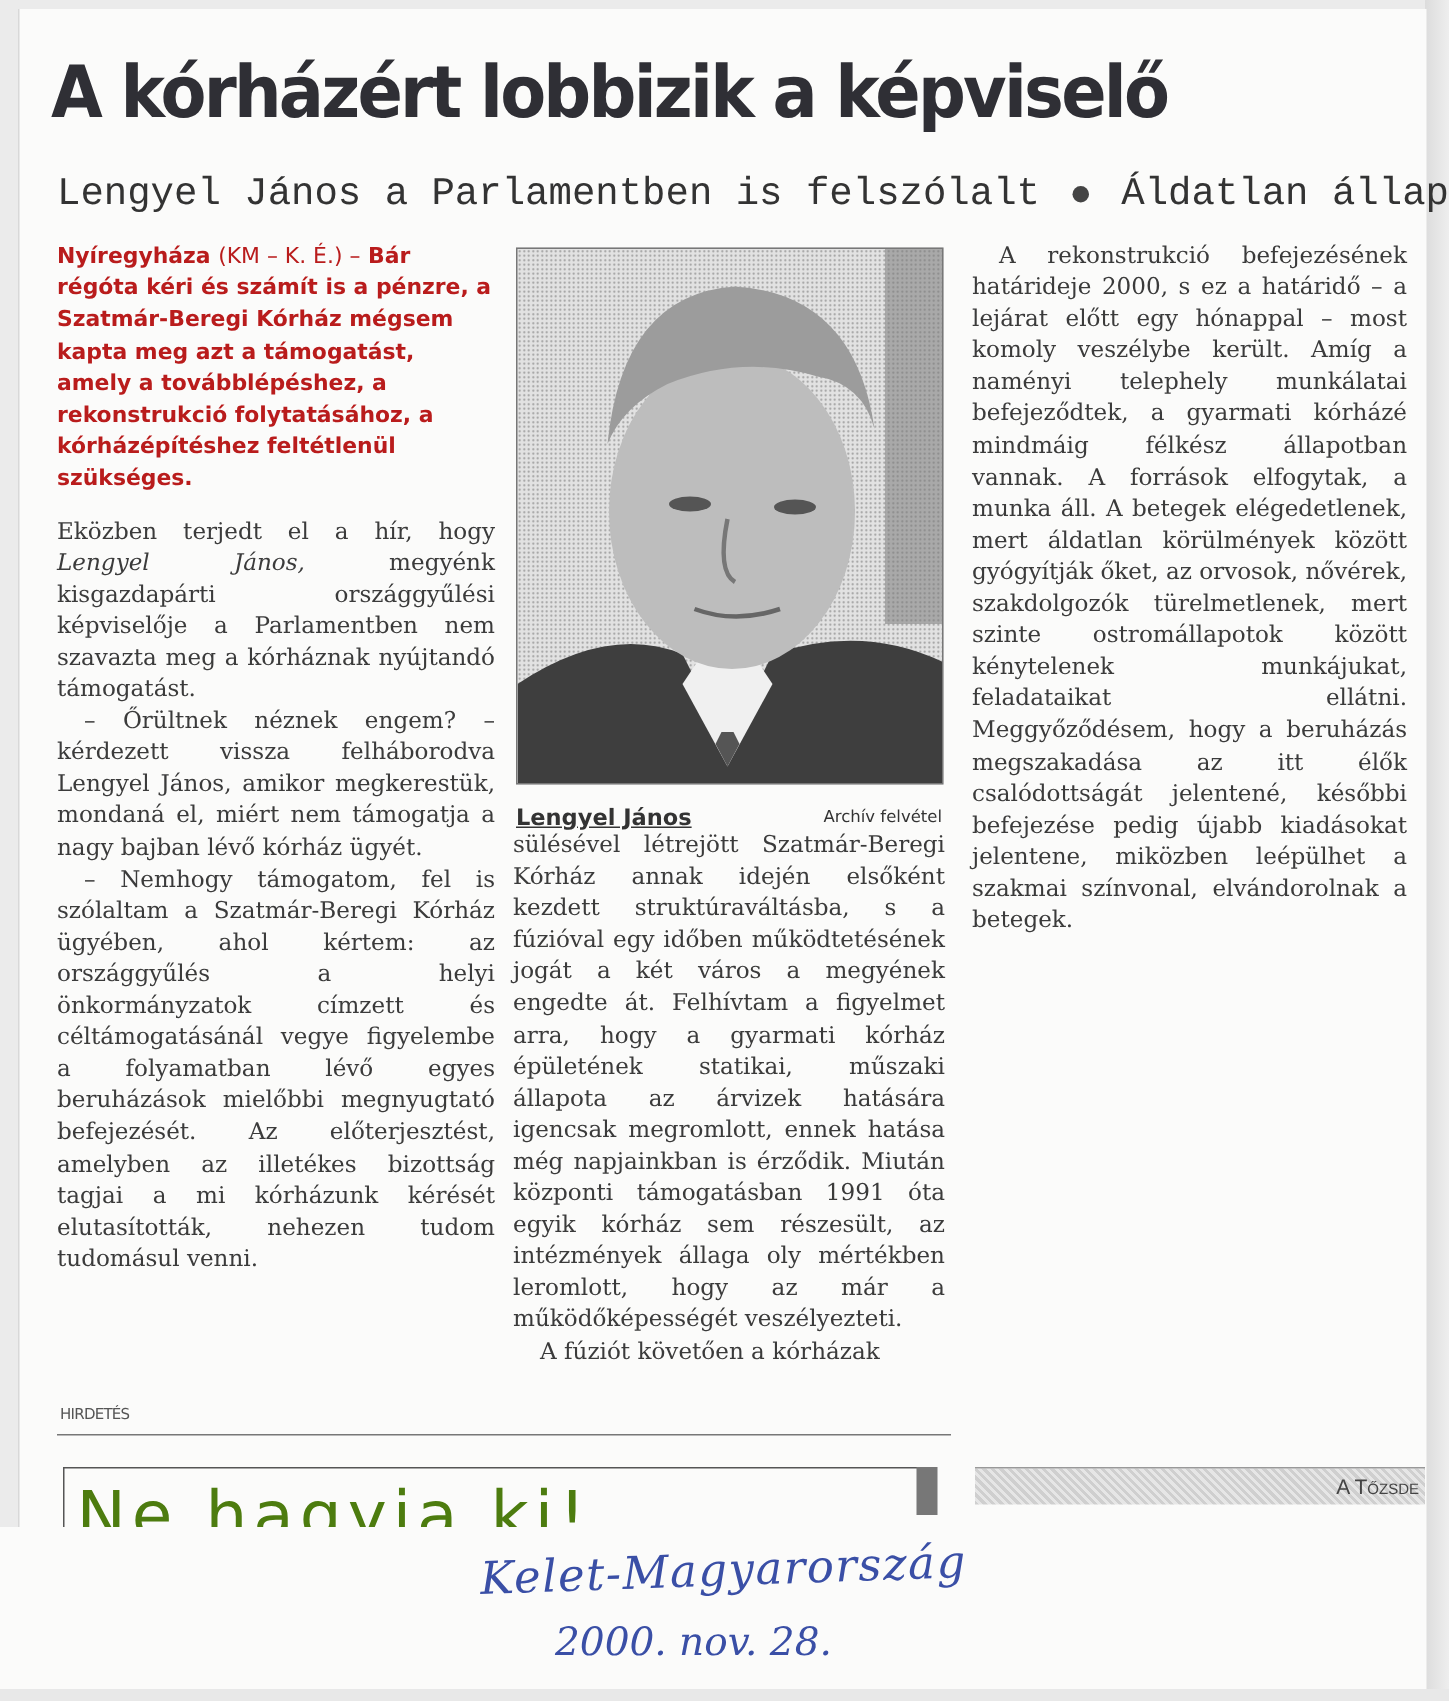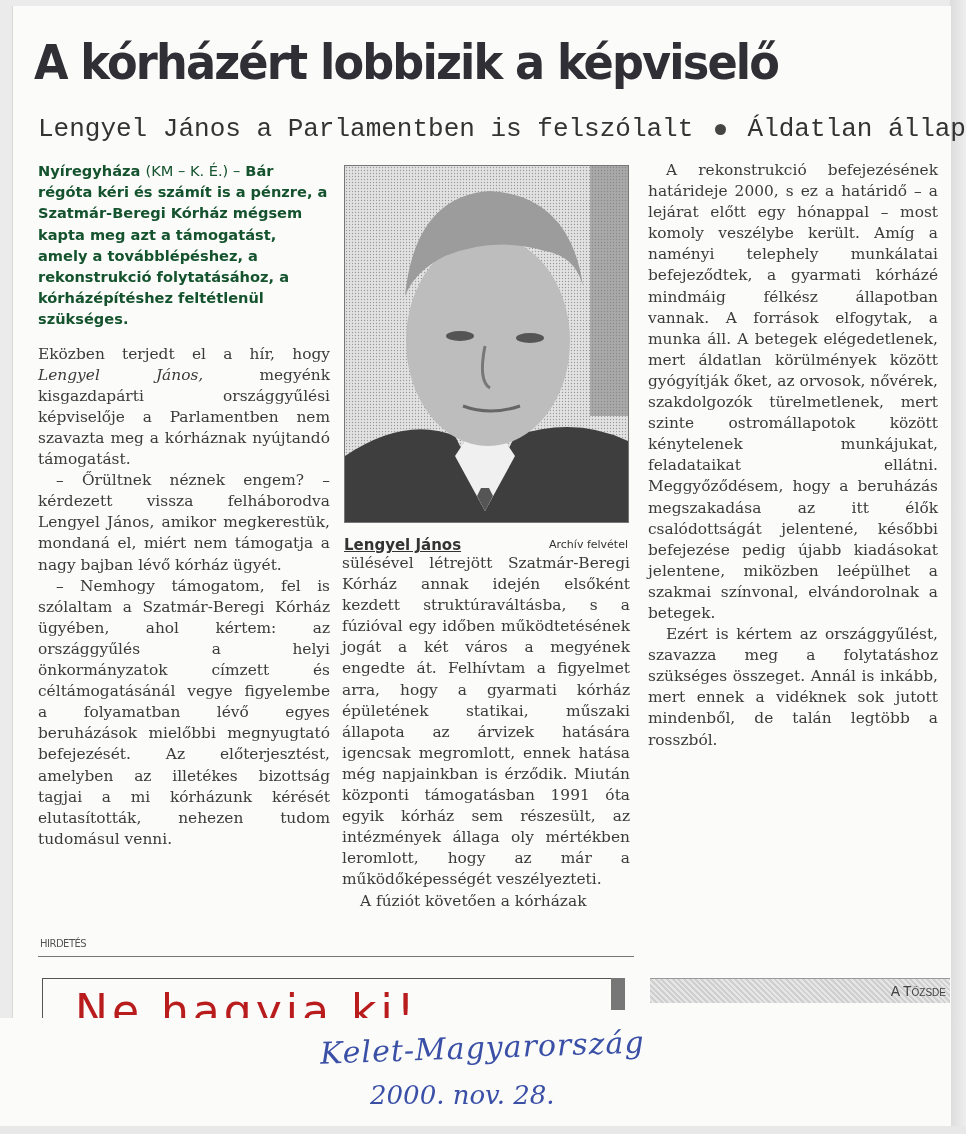--- a/index.html
+++ b/index.html
@@ -36,21 +36,21 @@
     font-family:"DejaVu Serif", serif; font-size:15.4px; line-height:21.1px;
     color:#3b3b3b; text-align:justify;
   }
   .col p { margin:0; }
   .col p.ind { text-indent:18px; }
   .col1 { left:38px; top:160px; width:292px; }
   .col2 { left:342px; top:553px; width:288px; }
   .col3 { left:648px; top:160px; width:290px; }
   .lead {
     font-family:"DejaVu Sans", sans-serif; font-weight:bold; font-size:14.6px; line-height:21.2px;
-    color:#14532d; text-align:left; margin-bottom:14px !important;
+    color:#b91c1c; text-align:left; margin-bottom:14px !important;
   }
   .lead .src { font-weight:normal; }
   .photo {
     position:absolute; left:344px; top:165px; width:283px; height:356px;
     border:1px solid #777; overflow:hidden;
     background:#d6d6d6;
   }
   .caption {
     position:absolute; left:344px; top:535px; width:284px;
     font-family:"DejaVu Sans", sans-serif; color:#333;
@@ -59,21 +59,21 @@
   .caption .credit { position:absolute; right:0; top:3px; font-size:11px; }
   .hirdetes {
     position:absolute; left:40px; top:938px;
     font-family:"DejaVu Sans", sans-serif; font-size:10px; color:#555; letter-spacing:-0.5px;
   }
   .hline { position:absolute; left:38px; top:956px; width:596px; height:1px; background:#777; }
   .adbox {
     position:absolute; left:42px; top:978px; width:578px; height:40px;
     border-top:1px solid #555; border-left:1px solid #555; overflow:hidden;
   }
-  .adtext { position:absolute; left:32px; top:6px; font-family:"DejaVu Sans", sans-serif; font-size:44px; color:#b91c1c; letter-spacing:4px; }
+  .adtext { position:absolute; left:8px; top:6px; font-family:"DejaVu Sans", sans-serif; font-size:44px; color:#4d7c0f; letter-spacing:4px; }
   .addark { position:absolute; left:611px; top:978px; width:14px; height:32px; background:#777; }
   .tozsde {
     position:absolute; left:650px; top:978px; width:300px; height:24px;
     background:repeating-linear-gradient(45deg,#cfcfcf 0 2px,#e6e6e6 2px 4px);
     border-top:1px solid #999;
   }
   .tozsde span { position:absolute; right:4px; top:4px; font-family:Liberation Sans, sans-serif; font-size:14px; color:#444; font-variant:small-caps; }
   .paperbottom { position:absolute; left:0; top:1018px; width:950px; height:108px; background:#fbfbfa; }
   .note1, .note2 {
     position:absolute; font-family:"DejaVu Serif", serif; font-style:italic; color:#3a4fa6;
@@ -138,21 +138,20 @@
   <span class="credit">Archív felvétel</span>
 </div>
 
 <div class="col col2">
   <p>sülésével létrejött Szatmár-Beregi Kórház annak idején elsőként kezdett struktúraváltásba, s a fúzióval egy időben működtetésének jogát a két város a megyének engedte át. Felhívtam a figyelmet arra, hogy a gyarmati kórház épületének statikai, műszaki állapota az árvizek hatására igencsak megromlott, ennek hatása még napjainkban is érződik. Miután központi támogatásban 1991 óta egyik kórház sem részesült, az intézmények állaga oly mértékben leromlott, hogy az már a működőképességét veszélyezteti.</p>
   <p class="ind">A fúziót követően a kórházak</p>
 </div>
 
 <div class="col col3">
   <p class="ind">A rekonstrukció befejezésének határideje 2000, s ez a határidő – a lejárat előtt egy hónappal – most komoly veszélybe került. Amíg a naményi telephely munkálatai befejeződtek, a gyarmati kórházé mindmáig félkész állapotban vannak. A források elfogytak, a munka áll. A betegek elégedetlenek, mert áldatlan körülmények között gyógyítják őket, az orvosok, nővérek, szakdolgozók türelmetlenek, mert szinte ostromállapotok között kénytelenek munkájukat, feladataikat ellátni. Meggyőződésem, hogy a beruházás megszakadása az itt élők csalódottságát jelentené, későbbi befejezése pedig újabb kiadásokat jelentene, miközben leépülhet a szakmai színvonal, elvándorolnak a betegek.</p>
-  <p class="ind">Ezért is kértem az országgyűlést, szavazza meg a folytatáshoz szükséges összeget. Annál is inkább, mert ennek a vidéknek sok jutott mindenből, de talán legtöbb a rosszból.</p>
 </div>
 
 <div class="hirdetes">HIRDETÉS</div>
 <div class="hline"></div>
 <div class="adbox">
   <div class="adtext">Ne hagyja ki!</div>
 </div>
 <div class="addark"></div>
 <div class="tozsde">
   <span>A Tőzsde</span>

